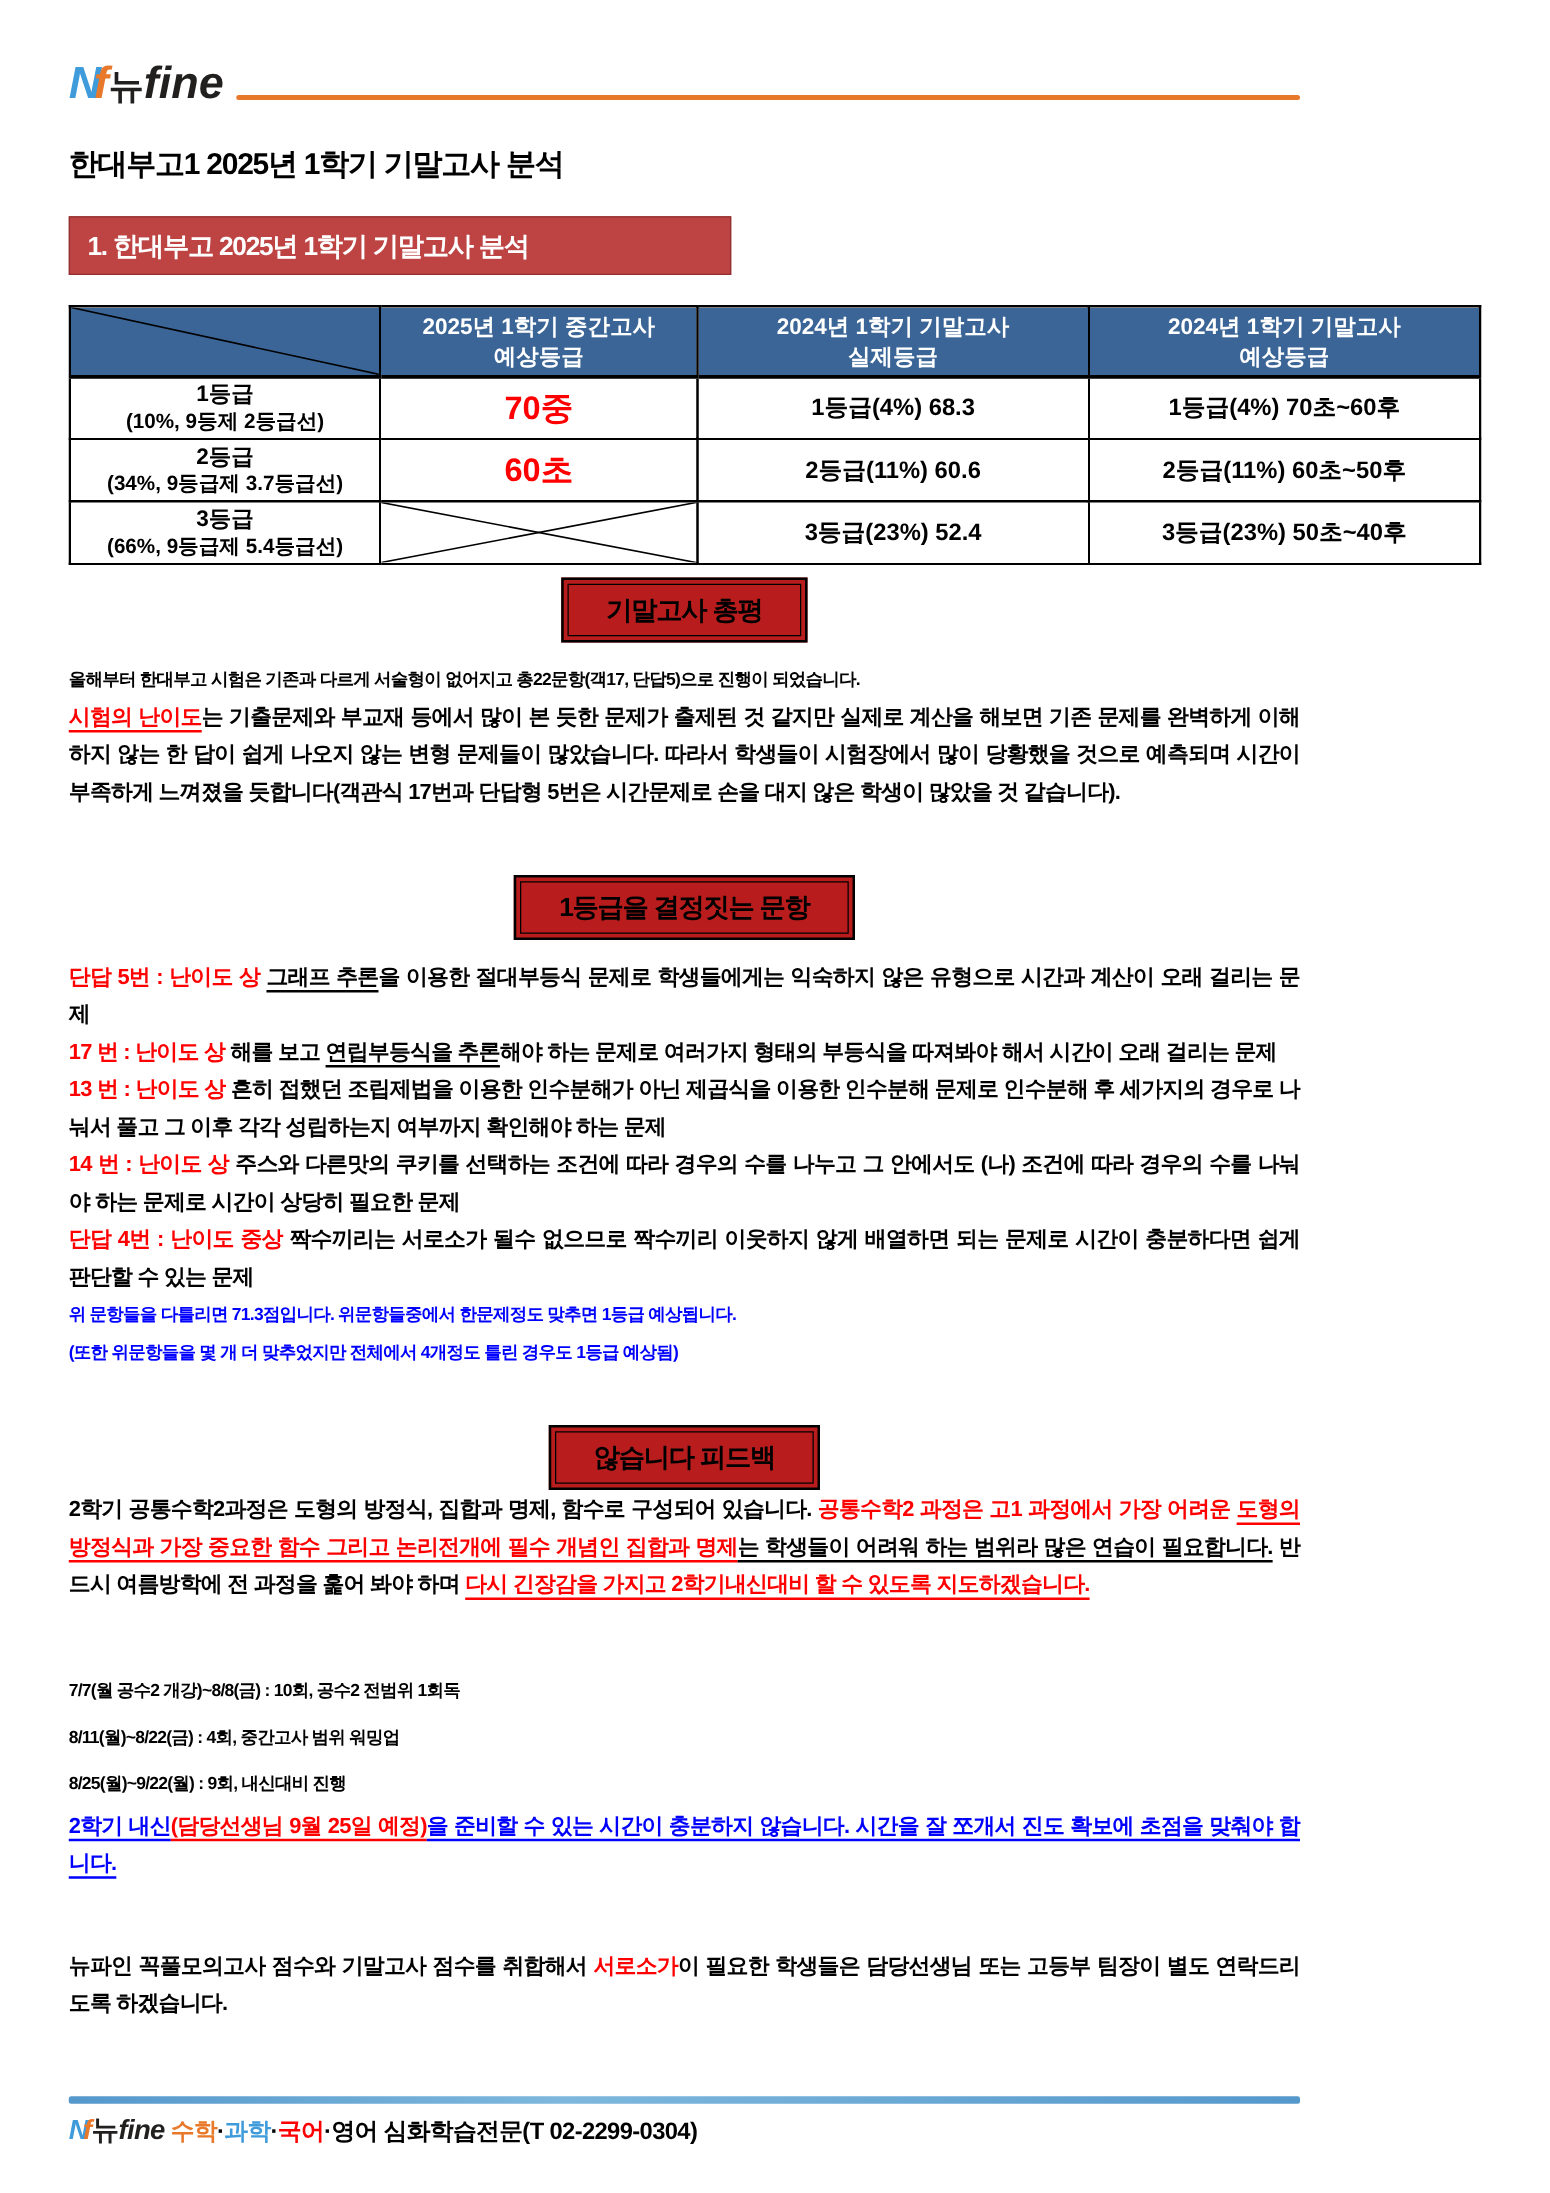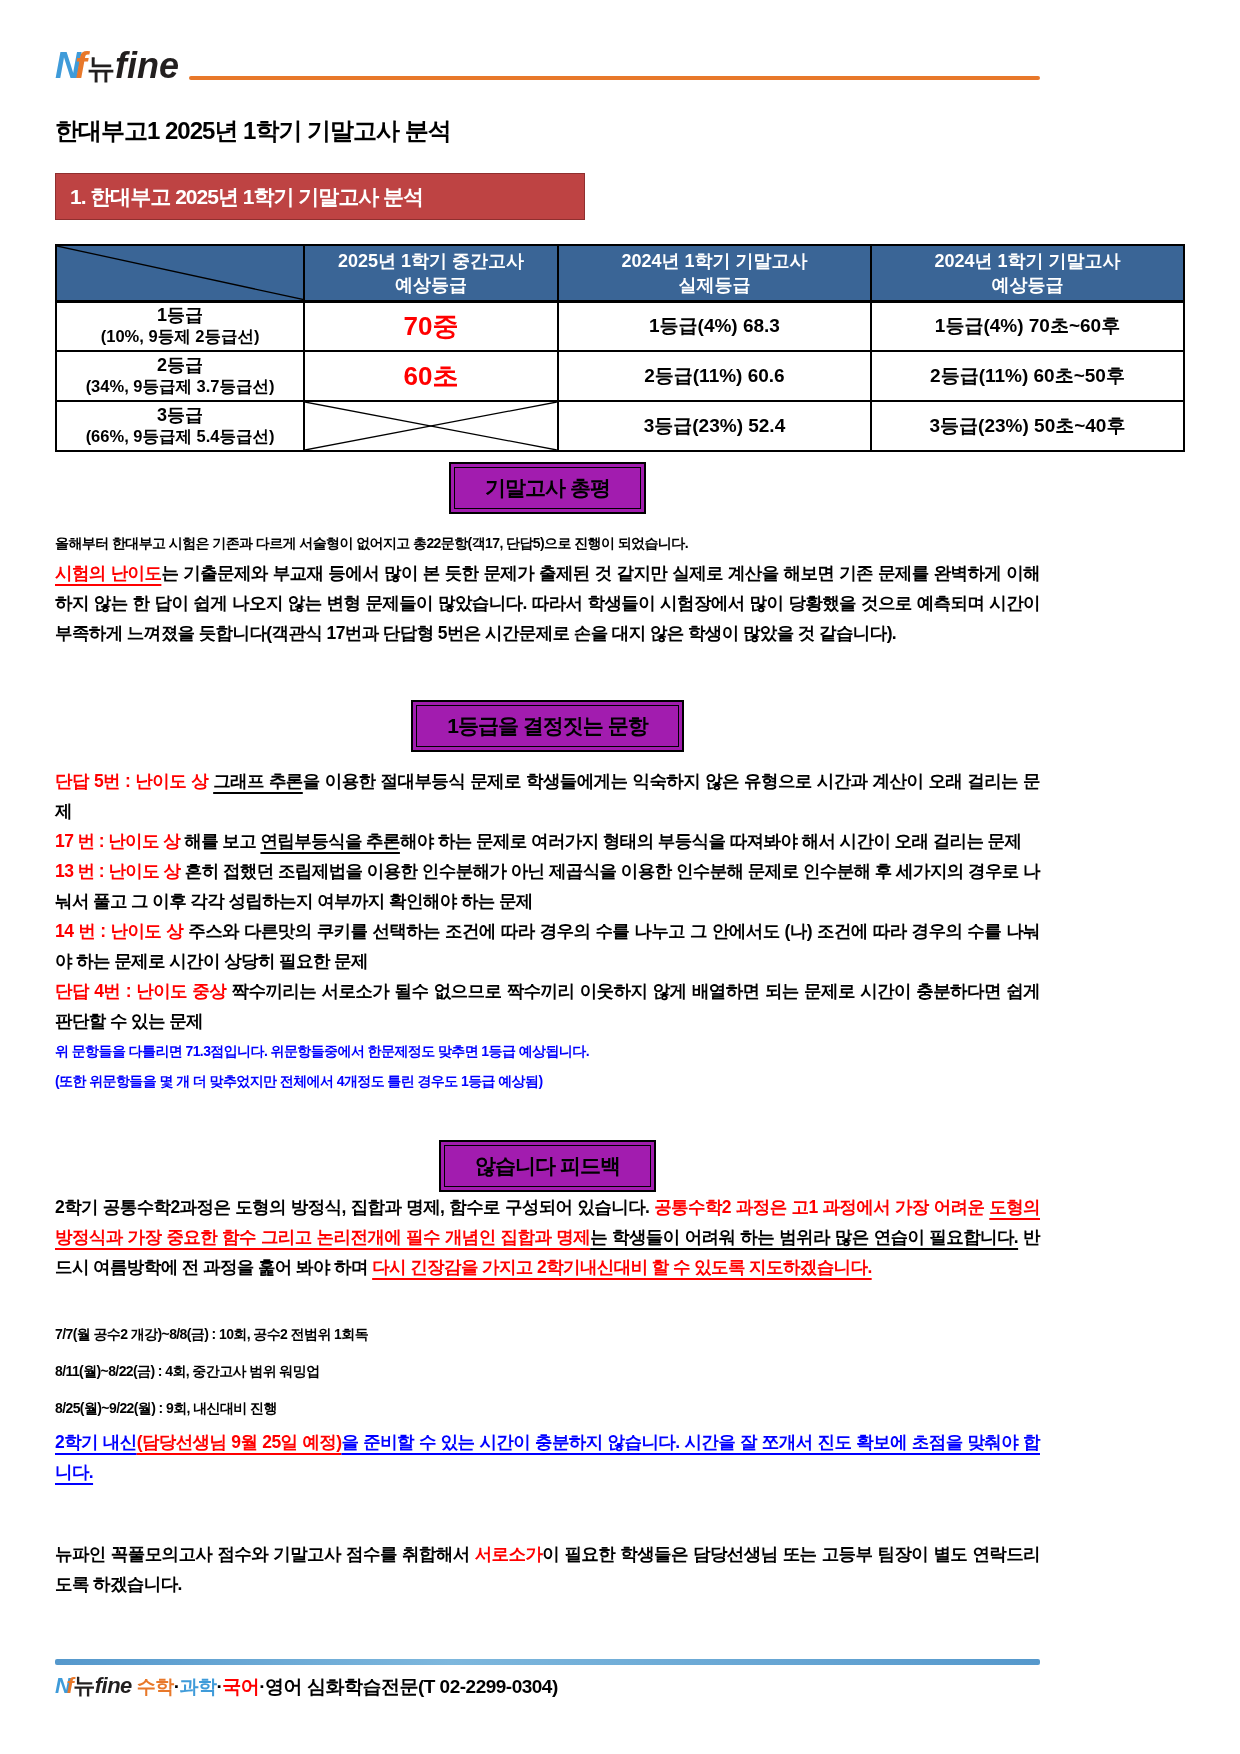--- a/index.html
+++ b/index.html
@@ -28,32 +28,32 @@
   table.grades td { height:50px; background:#fff; }
   .col-label { width:22%; } .col-mid { width:22.5%; } .col-act { width:27.75%; } .col-exp { width:27.75%; }
   .cell-grade { font-size:18px; line-height:21px; }
   .cell-grade .sub { font-size:16.5px; }
   .cell-val { font-size:19px; }
   .cell-red { color:#ff0000; font-size:26px;margin-left:16px; }
   .diag-svg { position:absolute; left:0; top:0; width:100%; height:100%; }
 
   
   .secbox-wrap { text-align:center; }
-  .secbox { display:inline-block; border:2px solid #000; padding:3px; background:#a21caf; }
+  .secbox { display:inline-block; border:2px solid #000; padding:3px; background:#b91c1c; }
   .secbox .inner { border:1px solid #000; padding:6px 30px; font-size:21px; letter-spacing:-1px; }
 
   
   .para { font-size:17.5px; line-height:30px; text-align:justify; letter-spacing:-0.6px; word-break:break-all; }
   .line { font-size:14px; line-height:30px; letter-spacing:-0.6px; }
   .red { color:#ff0000; }
   .blue { color:#0000ff; }
   .u { text-decoration:underline; text-decoration-thickness:1.5px; text-underline-offset:5px; }
 
   .mt8{margin-top:8px;} .mt14{margin-top:14px;}
-  .mt34{margin-top:34px;} .mt44{margin-top:44px;} .mt52{margin-top:52px;}
+  .mt34{margin-top:52px;} .mt44{margin-top:44px;} .mt52{margin-top:52px;}
 
   .sched .line { line-height:37px; }
 
   
   .footer { margin-top:60px; }
   .rule-blue { height:6px; background:linear-gradient(90deg,#5598cc,#7db7dd 40%,#5598cc); border-radius:2px; margin-bottom:6px; }
   .footlogo { font-size:22px; white-space:nowrap; }
   .footlogo .n { color:#3f9bd9; font-style:italic; } 
   .footlogo .f { color:#e8782a; font-style:italic; margin-left:-4px; }
   .footlogo .kr,.footlogo .en { color:#221f1f; } .footlogo .en { font-style:italic; }

